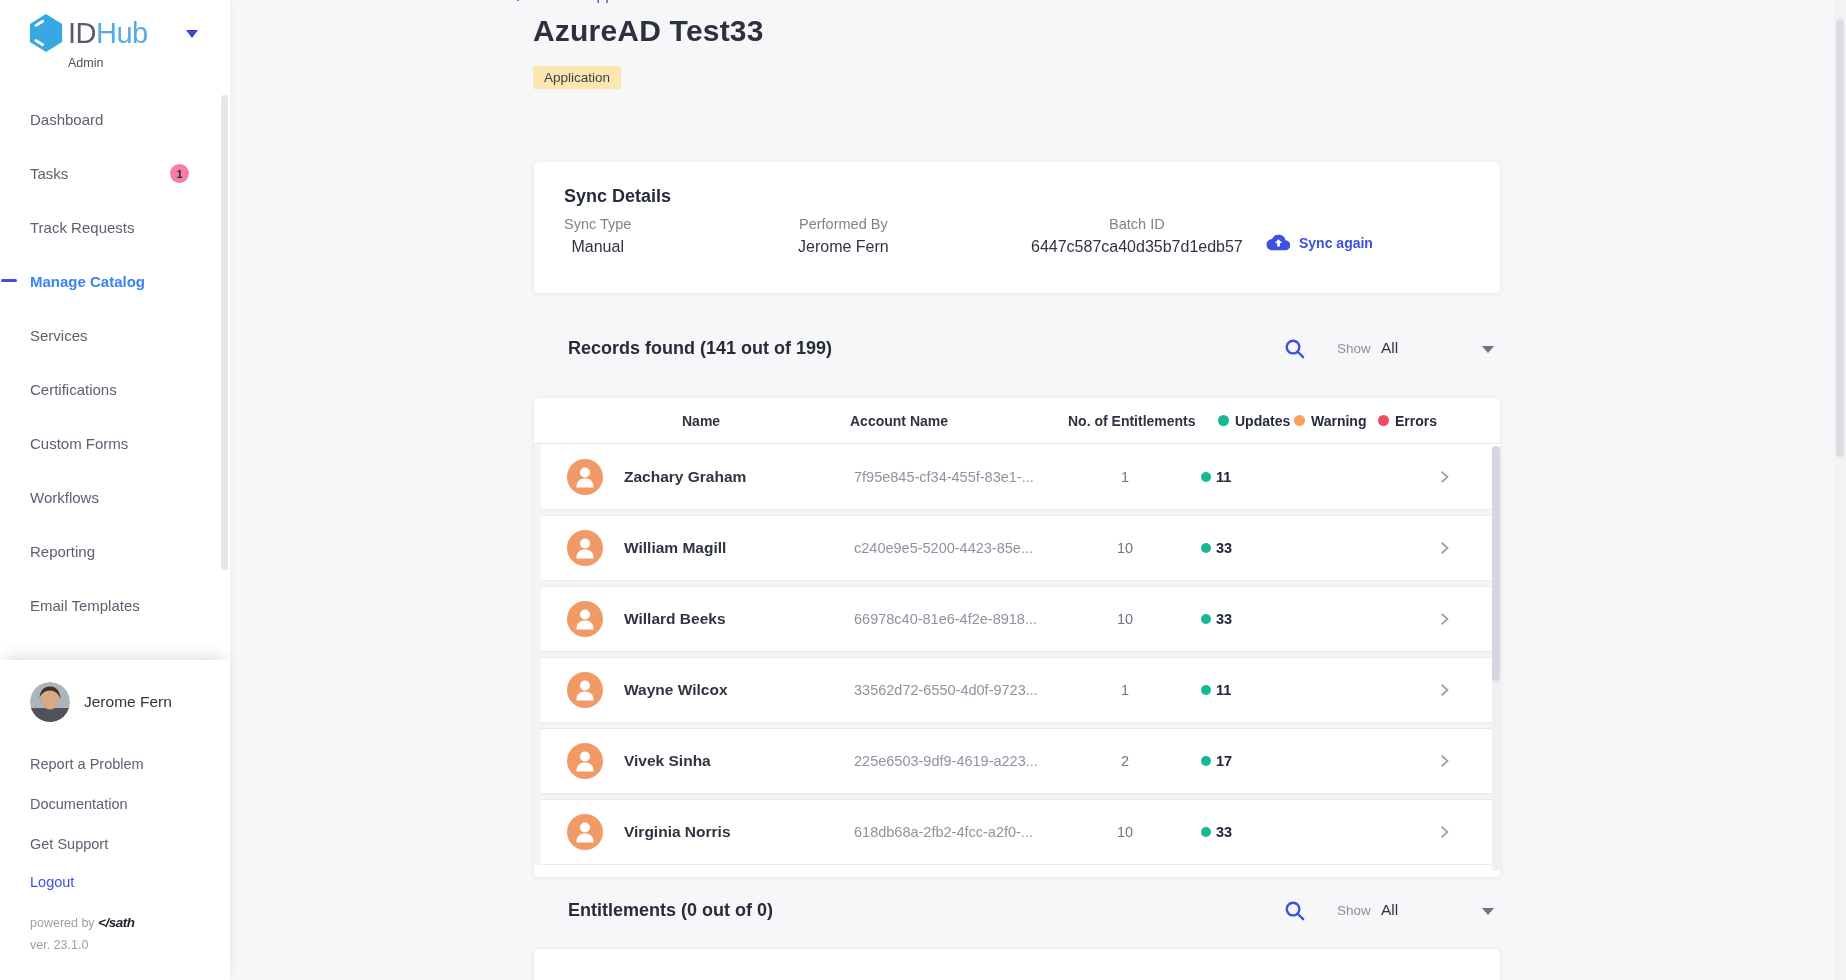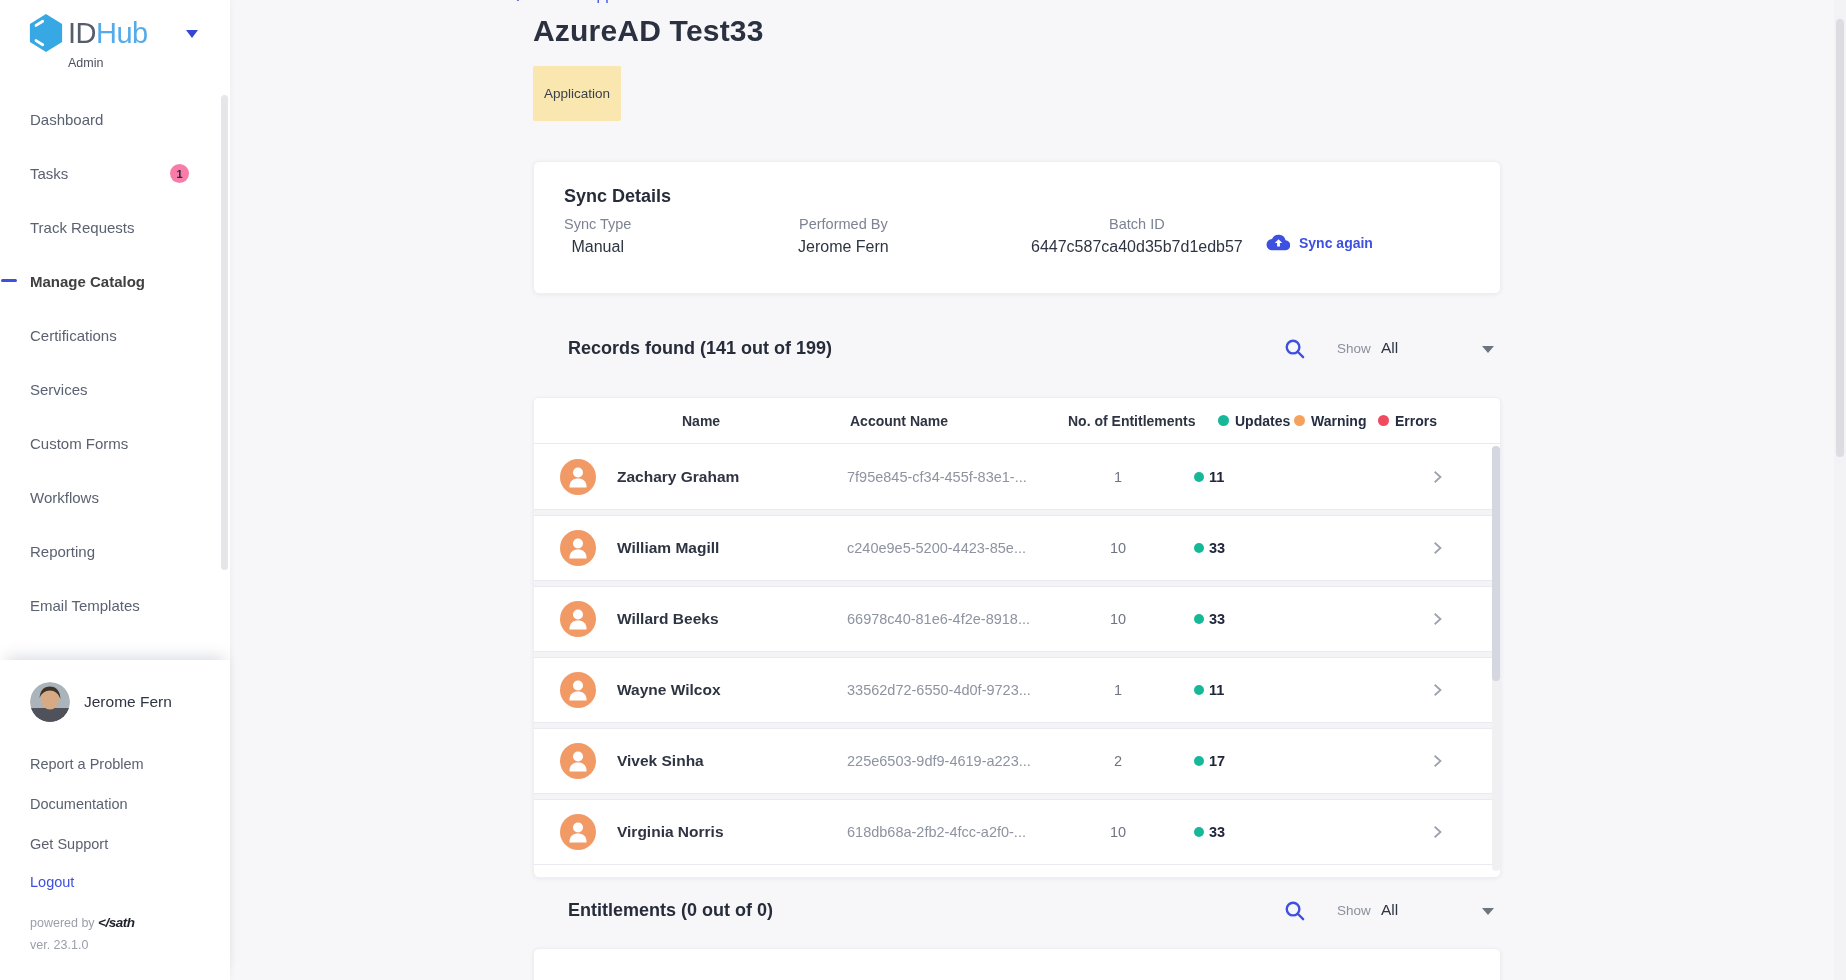--- a/index.html
+++ b/index.html
@@ -18,21 +18,21 @@
   .logo-row { position:absolute; left:28px; top:13px; display:flex; align-items:center; }
   .logo-text { font-size:29px; letter-spacing:-.5px; margin-left:4px; }
   .logo-id  { color:#555d6b; font-weight:400; }
   .logo-hub { color:#55abe9; font-weight:400; }
   .logo-caret { position:absolute; left:186px; top:30px; width:0; height:0;
     border-left:6px solid transparent; border-right:6px solid transparent; border-top:8px solid #3346d3; cursor:pointer; }
   .admin-label { position:absolute; left:68px; top:56px; font-size:12.5px; color:#4c525e; }
   .nav { position:absolute; left:0; top:92px; width:230px; }
   .nav-item { position:relative; height:54px; display:flex; align-items:center; padding-left:30px; cursor:pointer; }
   .nav-label { font-size:15px; color:#5a6170; }
-  .nav-item.active .nav-label { color:#404040; font-weight:700; }
+  .nav-item.active .nav-label { color:#3b82f6; font-weight:700; }
   .nav-dash { display:none; position:absolute; left:1px; top:50%; margin-top:-2px; width:16px; height:3px; border-radius:2px; background:#3d50e0; }
   .nav-item.active .nav-dash { display:block; }
   .nav-badge { display:none; position:absolute; right:41px; top:50%; margin-top:-9px;
     width:19px; height:19px; border-radius:50%; background:#f87ca7; color:#232a42;
     font-size:11px; font-weight:700; align-items:center; justify-content:center; }
   .sb-scroll-thumb { position:absolute; left:221px; top:95px; width:7px; height:475px; background:#e5e5ea; border-radius:4px; }
   .user-panel { position:absolute; left:0; top:660px; width:230px; height:320px; background:#fff;
     box-shadow:0 -9px 14px -6px rgba(55,60,95,.18); z-index:6; }
   .user-row { position:absolute; left:30px; top:22px; display:flex; align-items:center; }
   .user-avatar { width:40px; height:40px; border-radius:50%; overflow:hidden; flex:0 0 40px; }
@@ -49,21 +49,21 @@
   .user-panel .panel-link.l3 { top:214px; }
   .user-panel .powered { top:255px; }
   .user-panel .version { top:278px; }
 
   
   .main { position:absolute; left:230px; top:0; width:1616px; height:980px; }
   .back-link { position:absolute; left:280px; top:-14px; display:flex; align-items:center; gap:8px;
     color:#3d50e0; font-size:15.5px; cursor:pointer; }
   .page-title { position:absolute; left:303px; top:14px; font-size:30px; font-weight:600; color:#2b3140; letter-spacing:.2px; }
   .type-badge { position:absolute; left:303px; top:66px; background:#f9e7af; color:#3a3f4e;
-    font-size:13.5px; padding:20px 11px; border-radius:2px; }
+    font-size:13.5px; padding:4px 11px; border-radius:2px; }
   .card { position:absolute; background:#fff; border-radius:6px; border:1px solid #efeff3;
     box-shadow:0 1px 4px rgba(45,50,90,.07); }
   .sync-card { left:303px; top:161px; width:968px; height:133px; }
   .sync-title { position:absolute; left:30px; top:24px; font-size:18px; font-weight:700; color:#262c3a; }
   .sync-field { position:absolute; top:54px;text-align:center; }
   .sync-field .f-label { font-size:14.5px; color:#7c8392; }
   .sync-field .f-value { font-size:16px; color:#2e3442; margin-top:6px; }
   .sync-again { position:absolute; left:732px; top:72px; display:flex; align-items:center; gap:9px;
     color:#3d50e0; font-size:14px; font-weight:600; cursor:pointer; }
 
@@ -79,21 +79,21 @@
     border-left:6px solid transparent; border-right:6px solid transparent; border-top:7px solid #6e7480; }
 
   .records-card { left:303px; top:397px; width:968px; height:481px; overflow:hidden; }
   .thead { position:relative; height:46px; background:#fff; border-bottom:1px solid #e8e9ee; }
   .th { position:absolute; top:50%; transform:translateY(-50%); font-size:14px; font-weight:700; color:#2e3442; }
   .th.name { left:148px; } .th.account { left:316px; } .th.ents { left:534px; }
   .legend-item { position:absolute; top:50%; transform:translateY(-50%); display:flex; align-items:center; gap:6px; }
   .legend-item .dot { width:11px; height:11px; border-radius:50%; }
   .legend-item .lg-label { font-size:14px; font-weight:700; color:#262d40; }
   .tbody { position:relative; background:#f4f4f7; width:958px; }
-  .t-row { position:relative; height:66px; background:#fff; border-bottom:1px solid #e9eaef; cursor:pointer; }
+  .t-row { position:relative; height:66px; background:#fff; border-bottom:1px solid #e9eaef; cursor:pointer;margin-left:7px; }
   .t-row + .t-row { margin-top:5px; border-top:1px solid #e9eaef; }
   .cell { position:absolute; top:50%; transform:translateY(-50%); }
   .c-avatar { left:26px; width:36px; height:36px; }
   .c-name { left:83px; font-size:15.5px; font-weight:700; color:#2e3442; }
   .c-account { left:313px; font-size:14.5px; color:#8d93a0; }
   .c-ents { left:534px; width:100px; text-align:center; font-size:14.5px; color:#6e7582; }
   .c-updates { left:660px; display:flex; align-items:center; gap:5px; }
   .c-updates .dot { width:10px; height:10px; border-radius:50%; background:#17b897; }
   .c-updates .num { font-size:14.5px; font-weight:700; color:#20263a; }
   .c-chevron { left:896px; width:14px; height:14px; }
@@ -138,26 +138,26 @@
     <span class="nav-label">Track Requests</span>
 
   </div>
       <div class="nav-item active">
     <span class="nav-dash"></span>
     <span class="nav-label">Manage Catalog</span>
 
   </div>
       <div class="nav-item">
 
+    <span class="nav-label">Services</span>
+
+  </div>
+      <div class="nav-item">
+
     <span class="nav-label">Certifications</span>
-
-  </div>
-      <div class="nav-item">
-
-    <span class="nav-label">Services</span>
 
   </div>
       <div class="nav-item">
 
     <span class="nav-label">Custom Forms</span>
 
   </div>
       <div class="nav-item">
 
     <span class="nav-label">Workflows</span>

